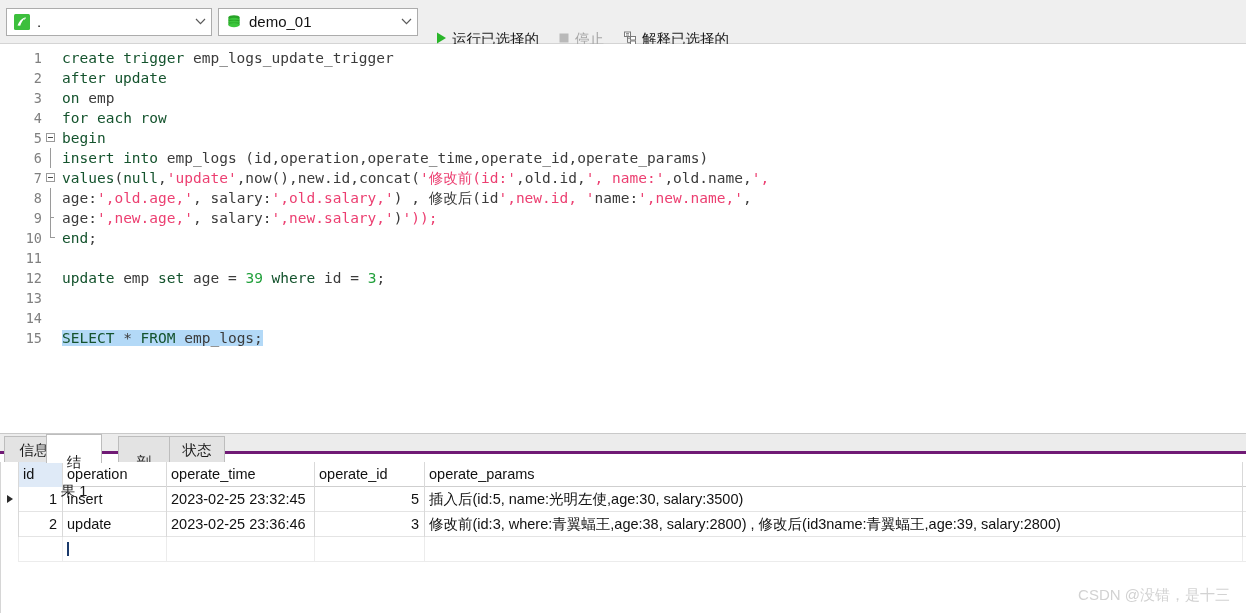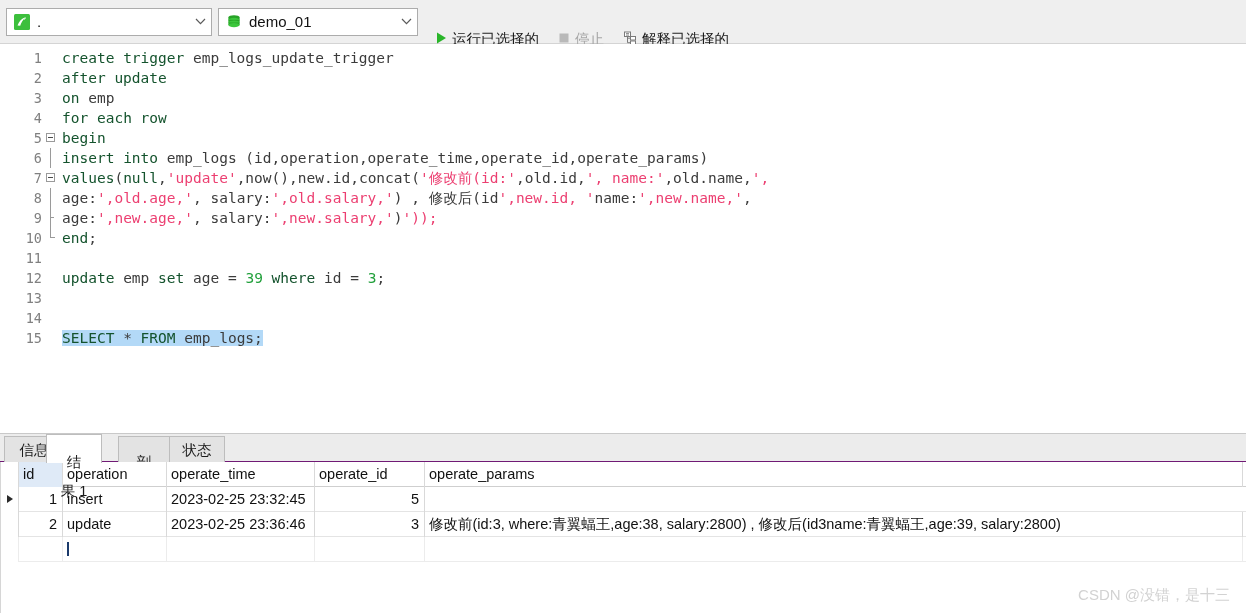--- a/index.html
+++ b/index.html
@@ -135,24 +135,24 @@
   }
 
   
   #result-panel {
     position: absolute; left: 0; top: 433px;
     width: 1246px; height: 180px;
     background: #ffffff;
   }
   #tabstrip {
     position: absolute; left: 0; top: 0;
-    width: 1246px; height: 29px;
+    width: 1246px; height: 21px;
     background: #ececec;
     border-top: 1px solid #c9c9c9;
-    border-bottom: 1px solid #701a75;
+    border-bottom: 3px solid #701a75;
   }
   .tab {
     position: absolute; top: 2px;
     height: 27px;
     padding: 0 9px;
     font-size: 14.5px; color: #1b1b1b;
     line-height: 26px;
     background: #e3e3e3;
     border: 1px solid #bdbdbd;
     border-bottom: none;
@@ -331,20 +331,21 @@
         <div class="cell hdr-cell" style="left: 314px; width: 110px;">operate_id</div>
         <div class="cell hdr-cell" style="left: 424px; width: 818px;">operate_params</div>
       </div>
     <div id="grid-body">
         <div class="grid-row data-row" style="top: 25px;">
           <div class="rowmark cur"></div>
           <div class="cell num-cell" style="left: 18px; width: 44px;">1</div>
           <div class="cell" style="left: 62px; width: 104px;">insert</div>
           <div class="cell" style="left: 166px; width: 148px;">2023-02-25 23:32:45</div>
           <div class="cell num-cell" style="left: 314px; width: 110px;">5</div>
+          <div class="cell" style="left: 424px; width: 818px;">插入后(id:5, name:光明左使,age:30, salary:3500)</div>
         </div>
         <div class="grid-row data-row" style="top: 50px;">
           <div class="rowmark"></div>
           <div class="cell num-cell" style="left: 18px; width: 44px;">2</div>
           <div class="cell" style="left: 62px; width: 104px;">update</div>
           <div class="cell" style="left: 166px; width: 148px;">2023-02-25 23:36:46</div>
           <div class="cell num-cell" style="left: 314px; width: 110px;">3</div>
           <div class="cell" style="left: 424px; width: 818px;">修改前(id:3, where:青翼蝠王,age:38, salary:2800) , 修改后(id3name:青翼蝠王,age:39, salary:2800)</div>
         </div>
       </div>

